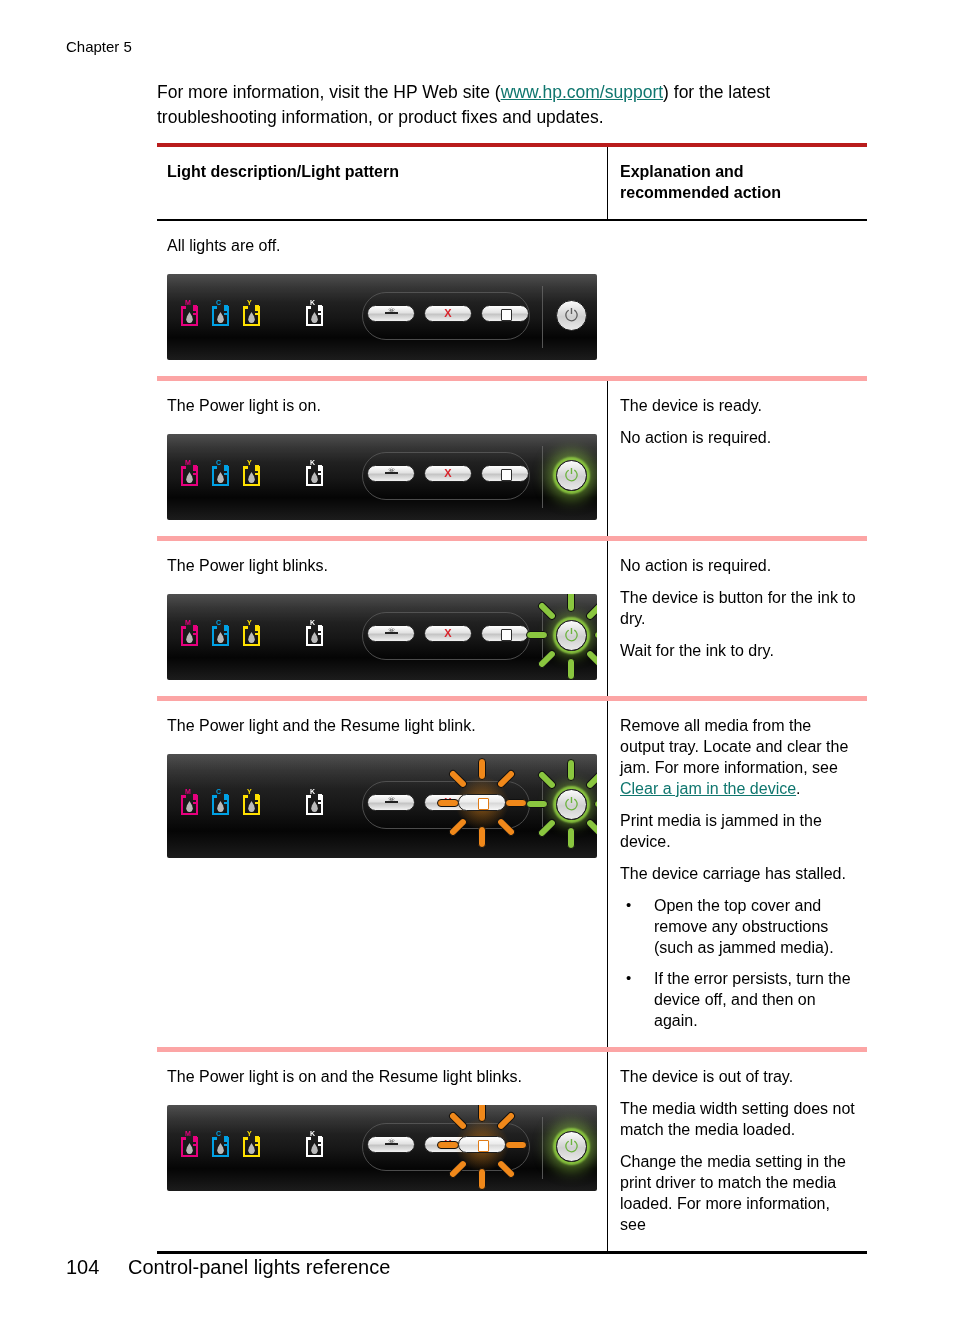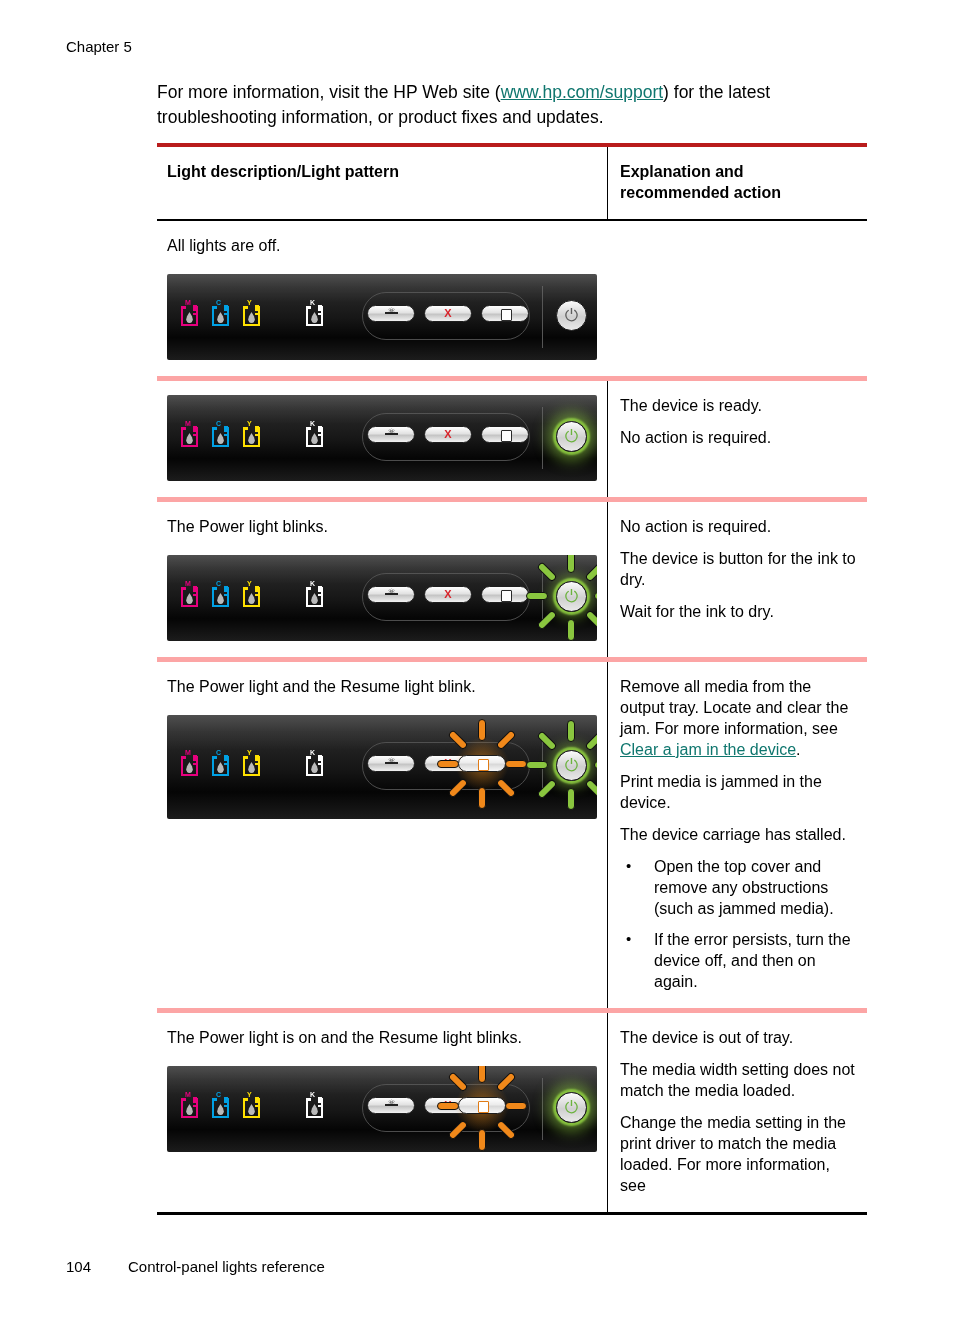--- a/index.html
+++ b/index.html
@@ -196,21 +196,21 @@
     content:""; position:absolute; left:2px; top:0; width:9px; height:10px;
     border:2px solid #000; border-radius:1px;
   }
   .inline-resume::after{
     content:""; position:absolute; left:4px; top:10px; width:5px; height:3px;
     background:#000; border-radius:0 0 2px 2px;
   }
 
   .footer {
     position:absolute; left:66px; top:1258px;
-    font-size:15px; line-height:18px;
+    font-size:20px; line-height:18px;
   }
   .footer .pg { display:inline-block; width:62px; }
 </style>
 </head>
 <body>
 
 <div class="page">
 
   <div class="chapter-label">Chapter 5</div>
 
@@ -277,20 +277,21 @@
             <div class="pwr">
                 <span class="glyph">⏻</span>
               </div>
           </div>
         </div>
       </div>
     </div>
 
     <div class="rowline rowsep">
       <div class="col-l">
+        <div class="row-label">The Power light is on.</div>
         <div class="panel-wrap">
           <div class="panel">
             <div class="inks">
               <div class="ink" style="--ic:#e6007e">
                   <span class="lbl">M</span>
                   <span class="cup"></span>
                   <span class="tick"></span>
                   <span class="drop"></span>
                 </div>
               <div class="ink" style="--ic:#00a0e3">

